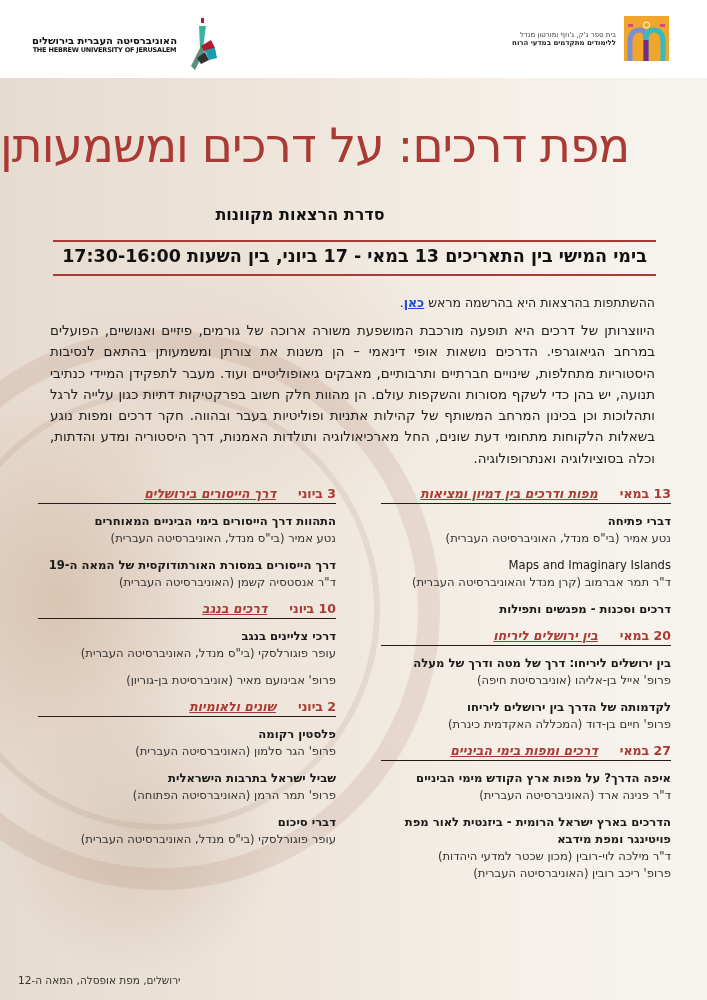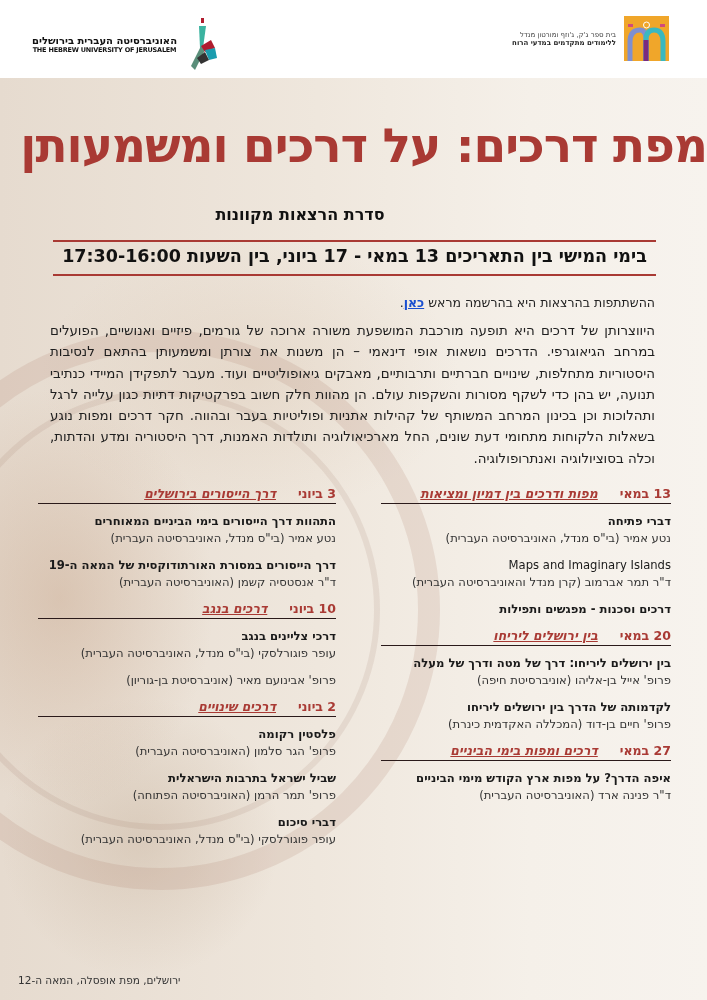--- a/index.html
+++ b/index.html
@@ -42,23 +42,23 @@
     .huji-mark { width: 32px; height: 52px; position: relative; }
     .logo-mandel {
       position: absolute; right: 38px; top: 16px; display: flex; align-items: center; direction: ltr;
     }
     .mandel-text { text-align: right; margin-right: 8px; direction: rtl; }
     .mandel-l1 { font-size: 7px; color: #444; }
     .mandel-l2 { font-size: 7px; color: #222; font-weight: bold; }
     .mandel-mark { width: 45px; height: 45px; }
 
     .title {
-      position: absolute; top: 118px; left: 0; width: 707px; text-align: right;
+      position: absolute; top: 118px; left: 0; width: 707px; text-align: left;
       font-family: "DejaVu Sans", sans-serif;
-      font-size: 47px; font-weight: bold; color: #a93a34; letter-spacing: -1px;
+      font-size: 47px; font-weight: normal; color: #a93a34; letter-spacing: -1px;
     }
     .subtitle {
       position: absolute; top: 205px; left: 0; width: 600px; text-align: center;
       font-size: 16px; font-weight: bold; color: #111;
     }
     .rule {
       position: absolute; left: 53px; width: 603px; height: 2px; background: #a93a34;
     }
     .dates-line {
       position: absolute; top: 246px; left: 53px; width: 603px; text-align: center;
@@ -183,20 +183,25 @@
 
   <div class="session">
     <div class="session-head">
       <span class="session-date">27 במאי</span>
       <span class="session-theme">דרכים ומפות בימי הביניים</span>
     </div>
     <div class="lecture">
       <div class="lecture-title">איפה הדרך? על מפות ארץ הקודש מימי הביניים</div>
       <div class="lecture-speaker">ד"ר פנינה ארד (האוניברסיטה העברית)</div>
     </div>
+    <div class="lecture">
+      <div class="lecture-title">הדרכים בארץ ישראל הרומית - ביזנטית לאור מפת פויטינגר ומפת מידבא</div>
+      <div class="lecture-speaker">ד"ר מילכה לוי-רובין (מכון שכטר למדעי היהדות)</div>
+      <div class="lecture-speaker">פרופ' ריכב רובין (האוניברסיטה העברית)</div>
+    </div>
   </div>
 </div>
 
 <div class="col col-left">
   <div class="session">
     <div class="session-head">
       <span class="session-date">3 ביוני</span>
       <span class="session-theme">דרך הייסורים בירושלים</span>
     </div>
     <div class="lecture">
@@ -219,21 +224,21 @@
       <div class="lecture-speaker">עופר פוגורלסקי (בי"ס מנדל, האוניברסיטה העברית)</div>
     </div>
     <div class="lecture">
       <div class="lecture-speaker">פרופ' אבינועם מאיר (אוניברסיטת בן-גוריון)</div>
     </div>
   </div>
 
   <div class="session">
     <div class="session-head">
       <span class="session-date">2 ביוני</span>
-      <span class="session-theme">דרכים שינויים</span>
+      <span class="session-theme">שונים ולאומיות</span>
     </div>
     <div class="lecture">
       <div class="lecture-title">פלסטין רקומה</div>
       <div class="lecture-speaker">פרופ' הגר סלמון (האוניברסיטה העברית)</div>
     </div>
     <div class="lecture">
       <div class="lecture-title">שביל ישראל בתרבות הישראלית</div>
       <div class="lecture-speaker">פרופ' תמר הרמן (האוניברסיטה הפתוחה)</div>
     </div>
     <div class="lecture">

